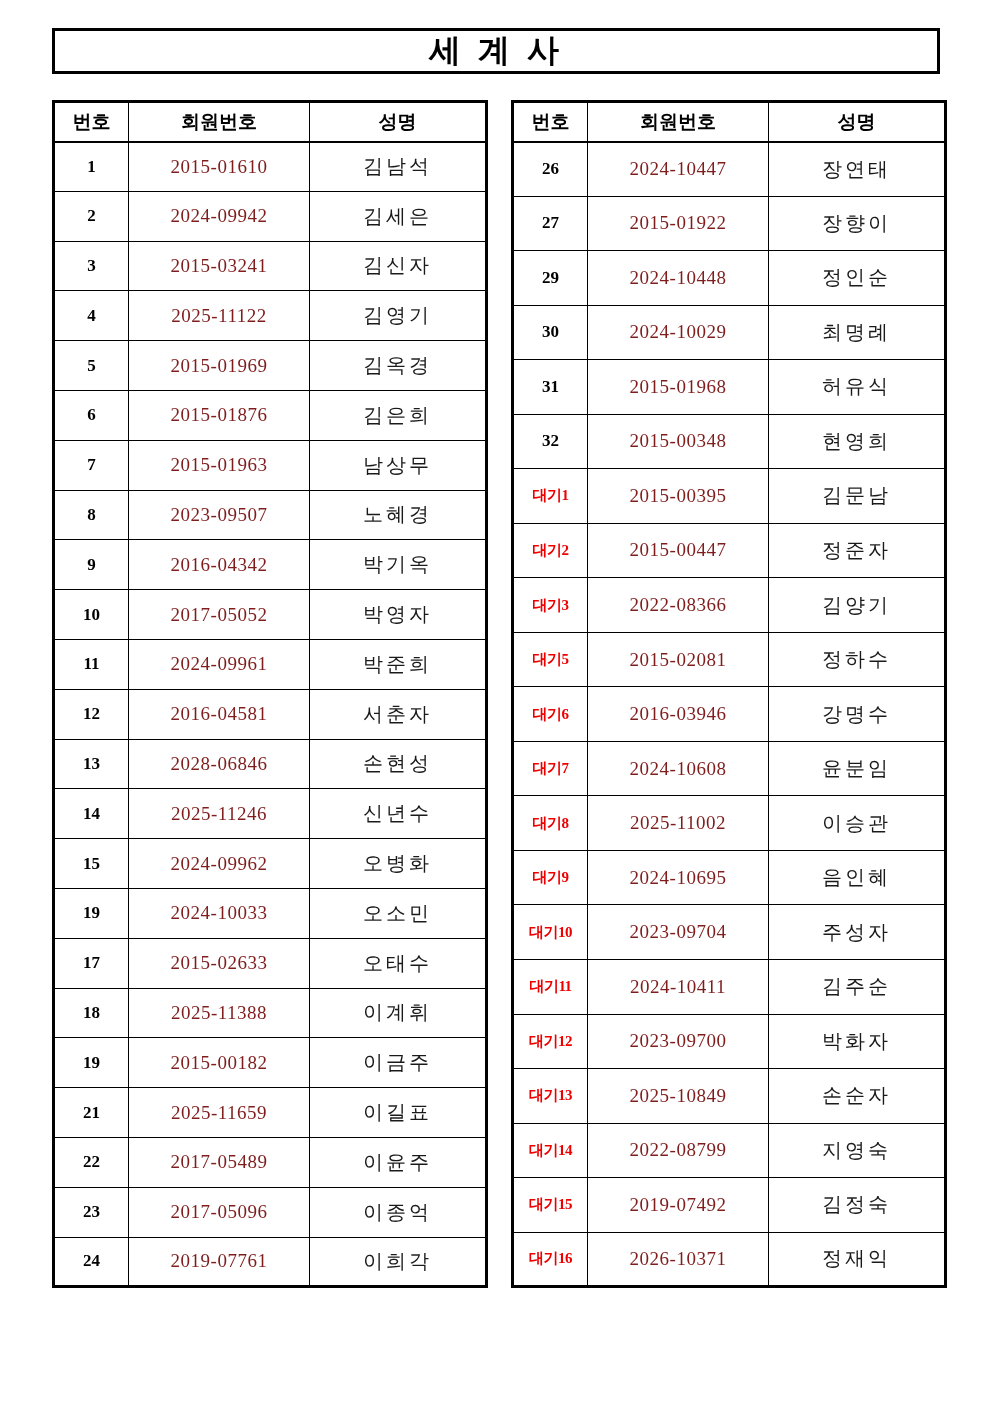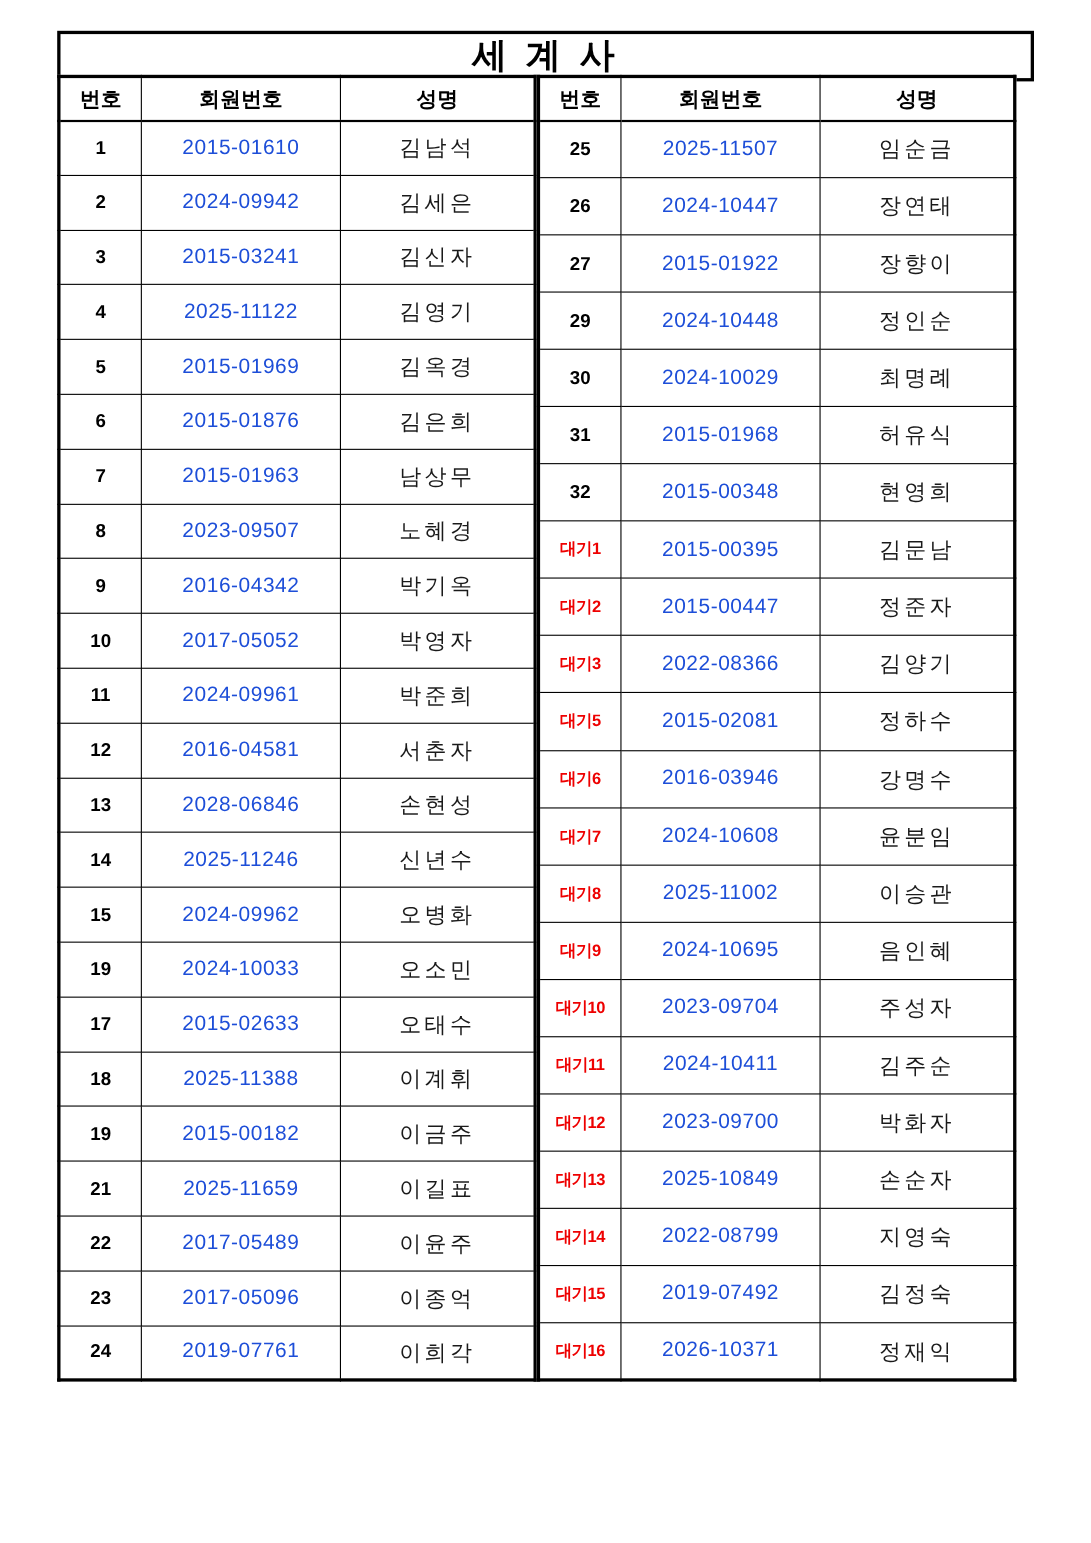--- a/index.html
+++ b/index.html
@@ -28,23 +28,25 @@
   }
   .title-text {
     font-size: 32px;
     font-weight: bold;
     letter-spacing: 4px;
     white-space: pre;
   }
   .tables-wrap {
     position: absolute;
     left: 52px;
-    top: 68px;
+    top: 100px;
     width: 888px;
     display: flex;
+    gap: 23px;
+    font-family: Liberation Serif, serif;
   }
   table.member-table {
     border-collapse: collapse;
     width: 433px;
     table-layout: fixed;
     border: 3px solid #000000;
     background: #ffffff;
   }
   .col-no     { width: 75px; }
   .col-member { width: 181px; }
@@ -63,21 +65,21 @@
     border-bottom: 2.5px solid #000000;
   }
   tbody tr { height: 49.8px; }
   td.cell-no {
     font-size: 17px;
     font-weight: bold;
   }
   td.cell-member {
     font-size: 19px;
     letter-spacing: 0.5px;
-    color: #1d4ed8;
+    color: #7f1d1d;
   }
   td.cell-name {
     font-size: 20px;
     letter-spacing: 3px;
     color: #1a1a1a;
   }
   tr.wait td.cell-no {
     color: var(--wait-color, #ff0000);
     font-size: 15px;
     letter-spacing: -0.5px;
@@ -258,25 +260,20 @@
         </colgroup>
       <thead>
         <tr>
           <th>번호</th>
           <th>회원번호</th>
           <th>성명</th>
         </tr>
       </thead>
       <tbody>
 
-          <tr>
-            <td class="cell-no">25</td>
-            <td class="cell-member">2025-11507</td>
-            <td class="cell-name">임순금</td>
-          </tr>
 
           <tr>
             <td class="cell-no">26</td>
             <td class="cell-member">2024-10447</td>
             <td class="cell-name">장연태</td>
           </tr>
 
           <tr>
             <td class="cell-no">27</td>
             <td class="cell-member">2015-01922</td>

